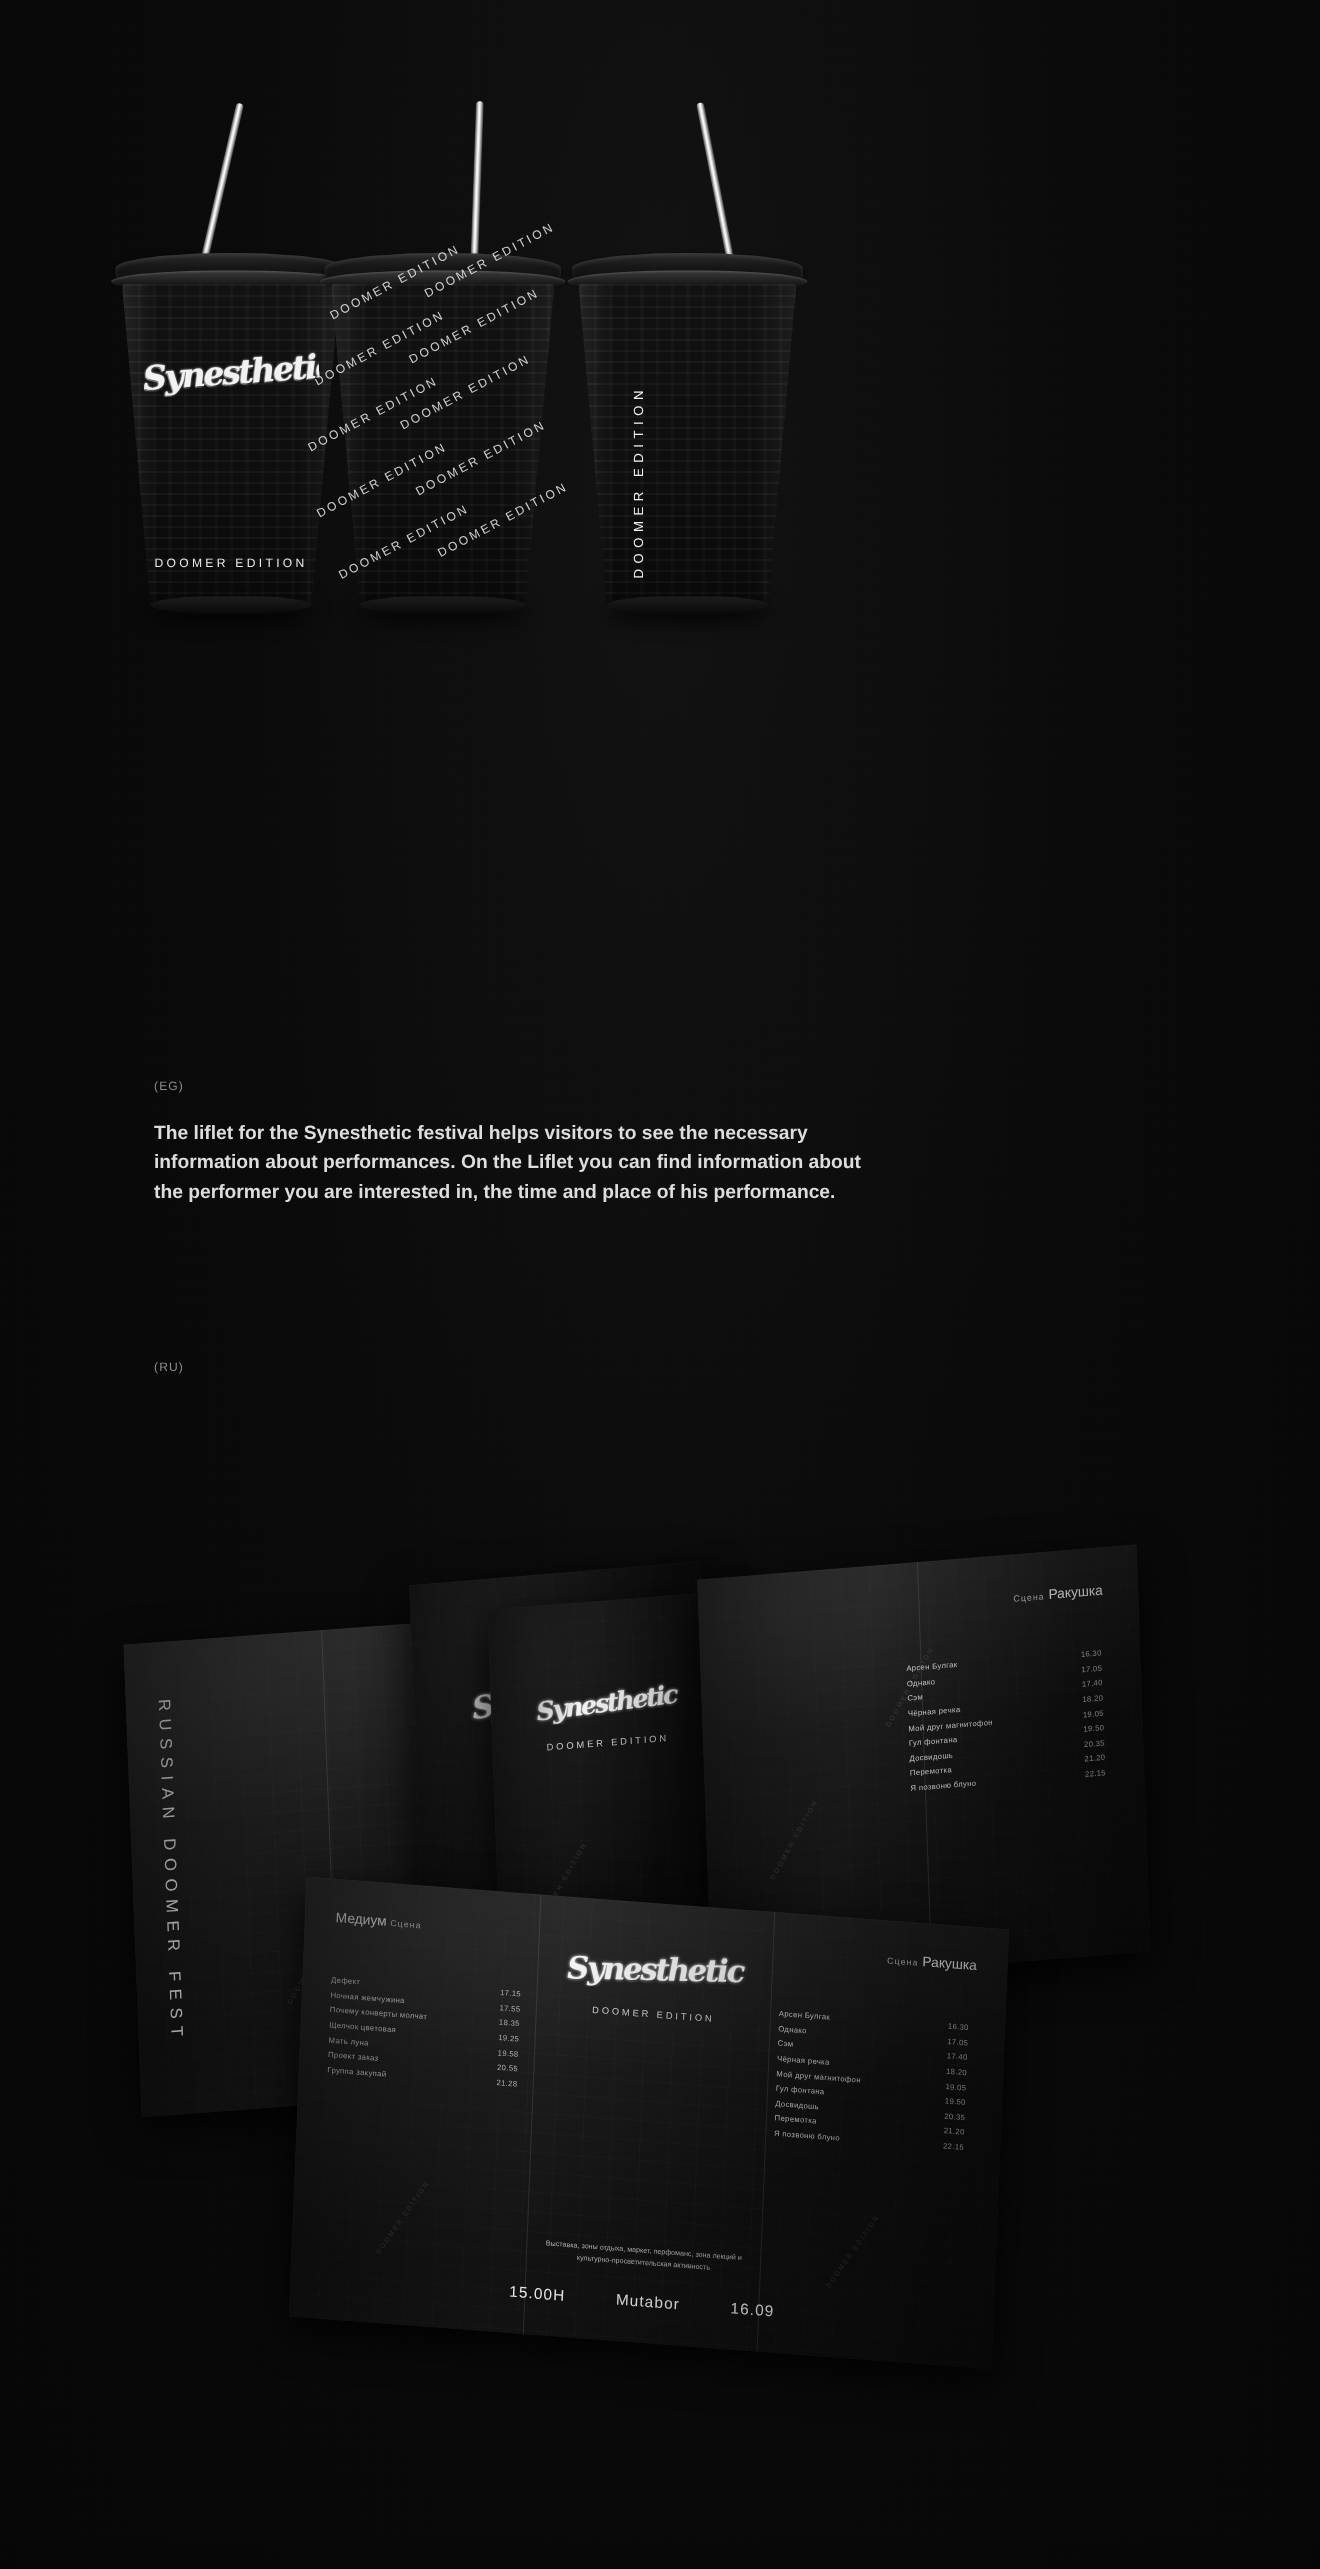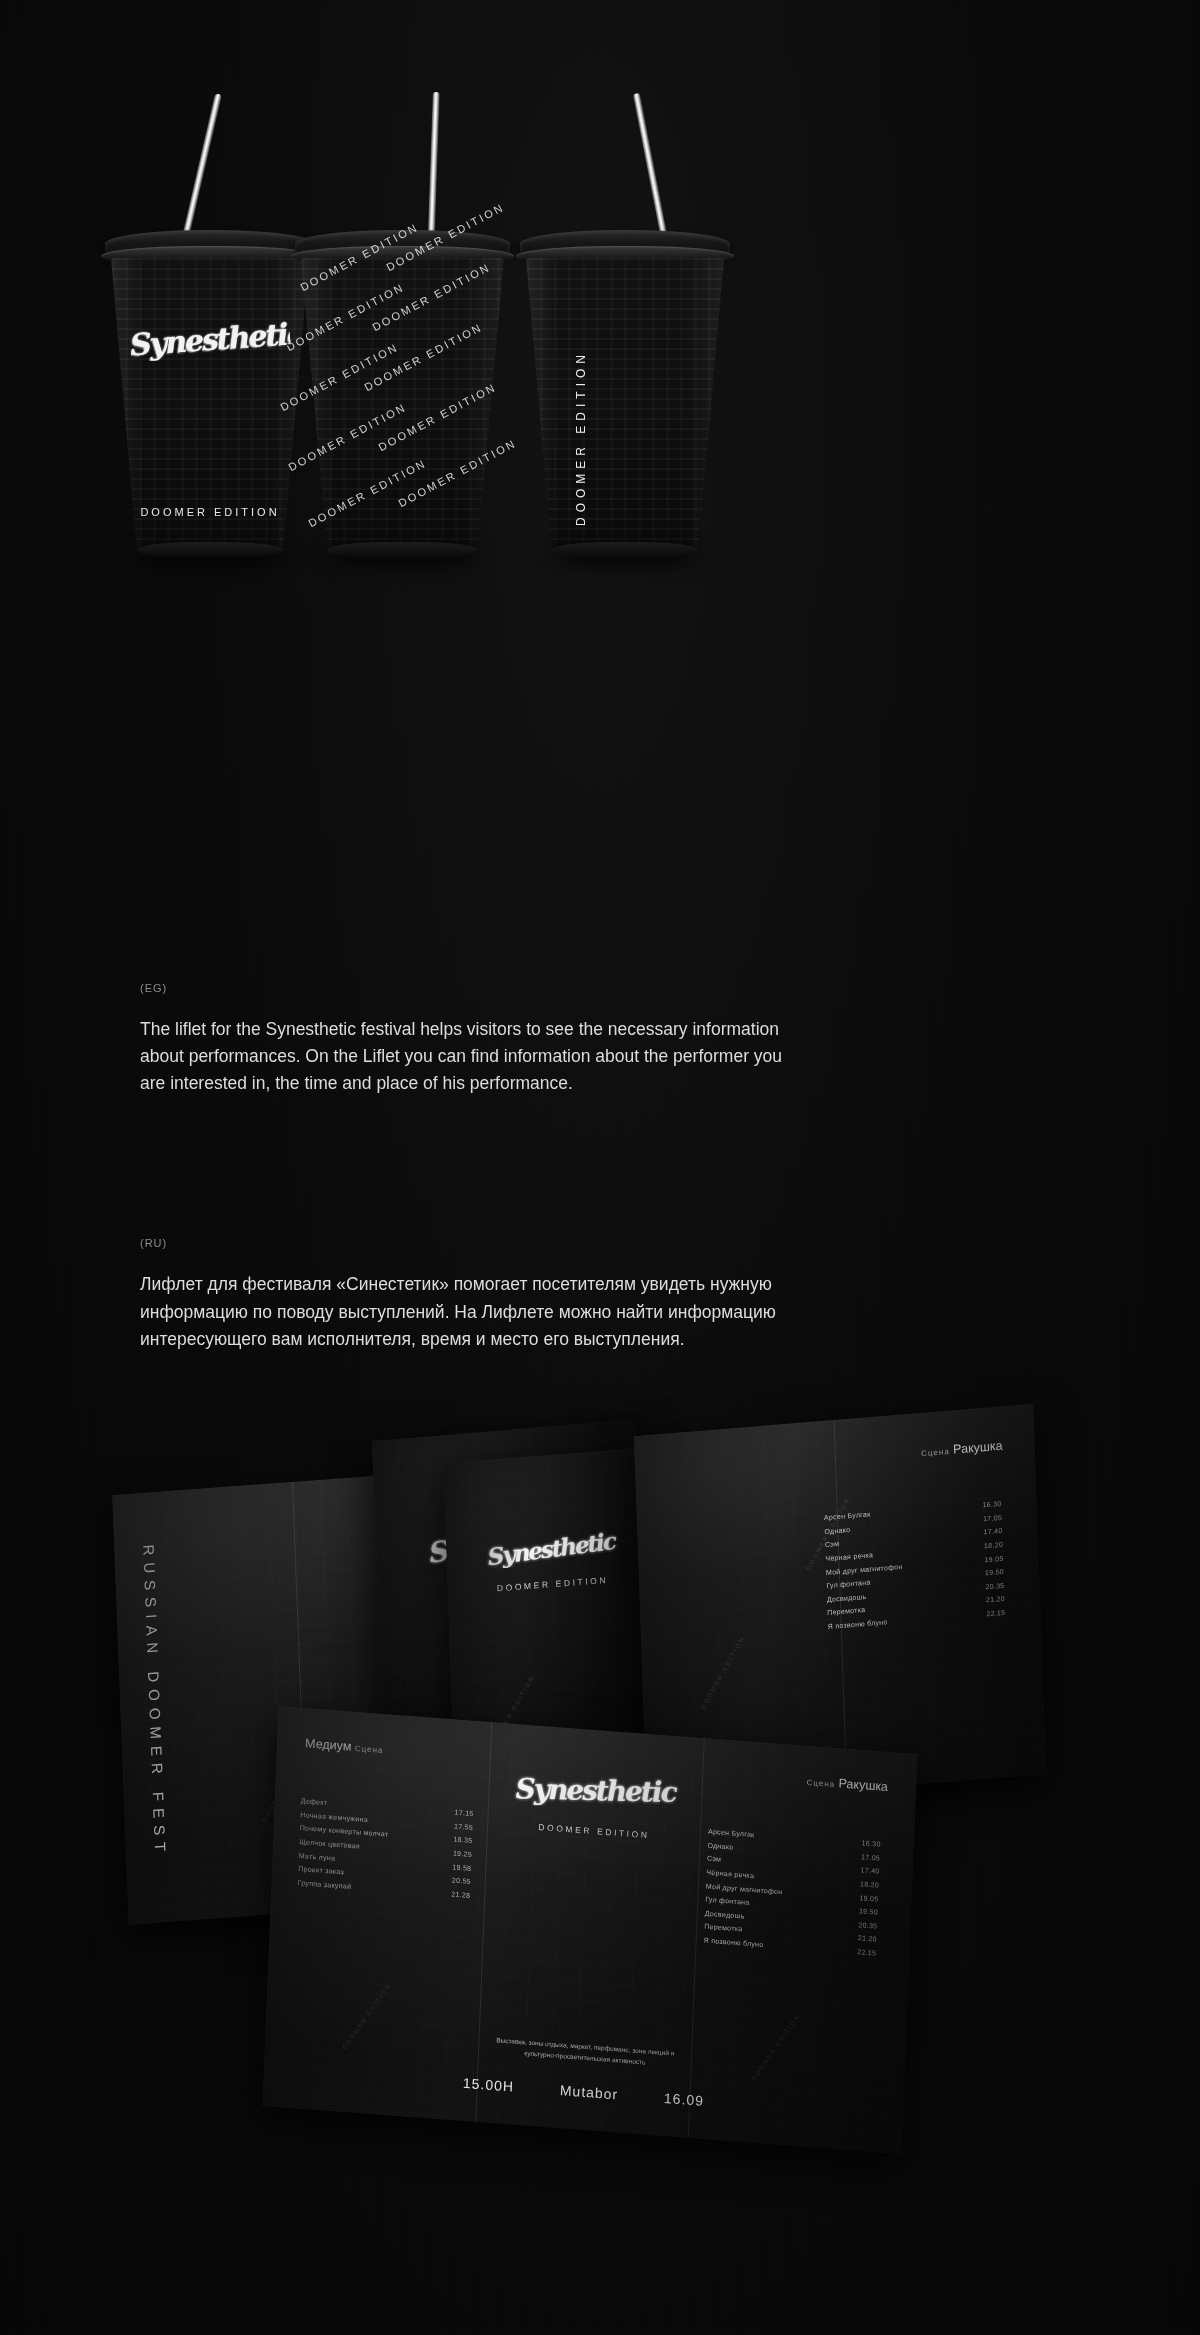--- a/index.html
+++ b/index.html
@@ -167,21 +167,21 @@
     font-size: 11px;
     letter-spacing: 1px;
     color: #8d8d8d;
     margin-bottom: 22px;
   }
   .para {
     font-size: 17.5px;
     line-height: 1.55;
     color: #ddd;
     max-width: 660px;
-    font-weight: 400;
+    font-weight: 700;
   }
   .block-ru { margin-top: 140px; }
 
   
   .leaflets {
     position: absolute;
     left: 0;
     top: 1400px;
     width: 1200px;
     height: 935px;
@@ -421,21 +421,20 @@
 
 </section>
 
 <section class="text-section">
   <div class="block-en">
     <div class="lang-tag">(EG)</div>
     <p class="para">The liflet for the Synesthetic festival helps visitors to see the necessary information about performances. On the Liflet you can find information about the performer you are interested in, the time and place of his performance.</p>
   </div>
   <div class="block-ru">
     <div class="lang-tag">(RU)</div>
-    <p class="para">Лифлет для фестиваля «Синестетик» помогает посетителям увидеть нужную информацию по поводу выступлений. На Лифлете можно найти информацию интересующего вам исполнителя, время и место его выступления.</p>
   </div>
 </section>
 
 <section class="leaflets">
 
   <div class="sheet sheet-a">
     <div class="fold" style="left:33%"></div>
     <div class="fold" style="left:66%"></div>
     <div class="vert-title">RUSSIAN DOOMER FEST</div>
     <div class="wm" style="left:120px; top:300px;">DOOMER EDITION</div>

